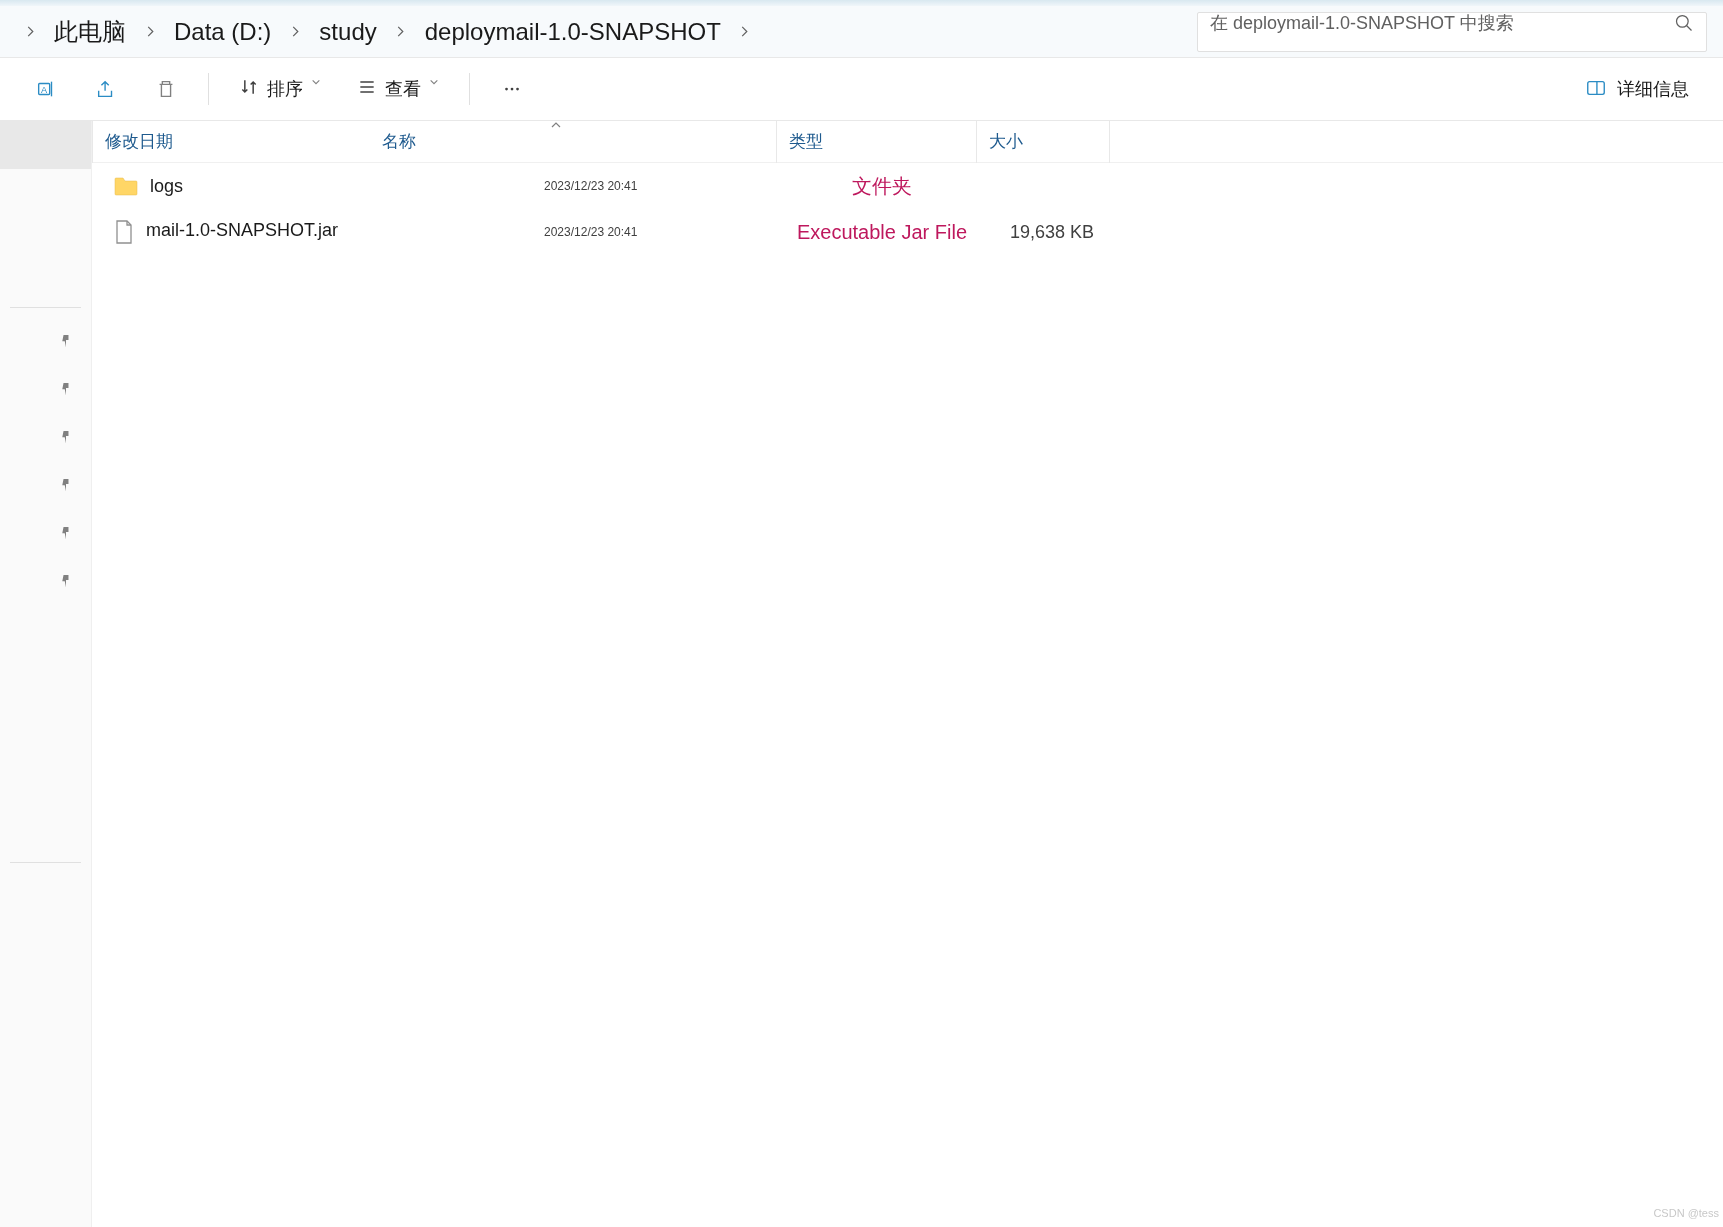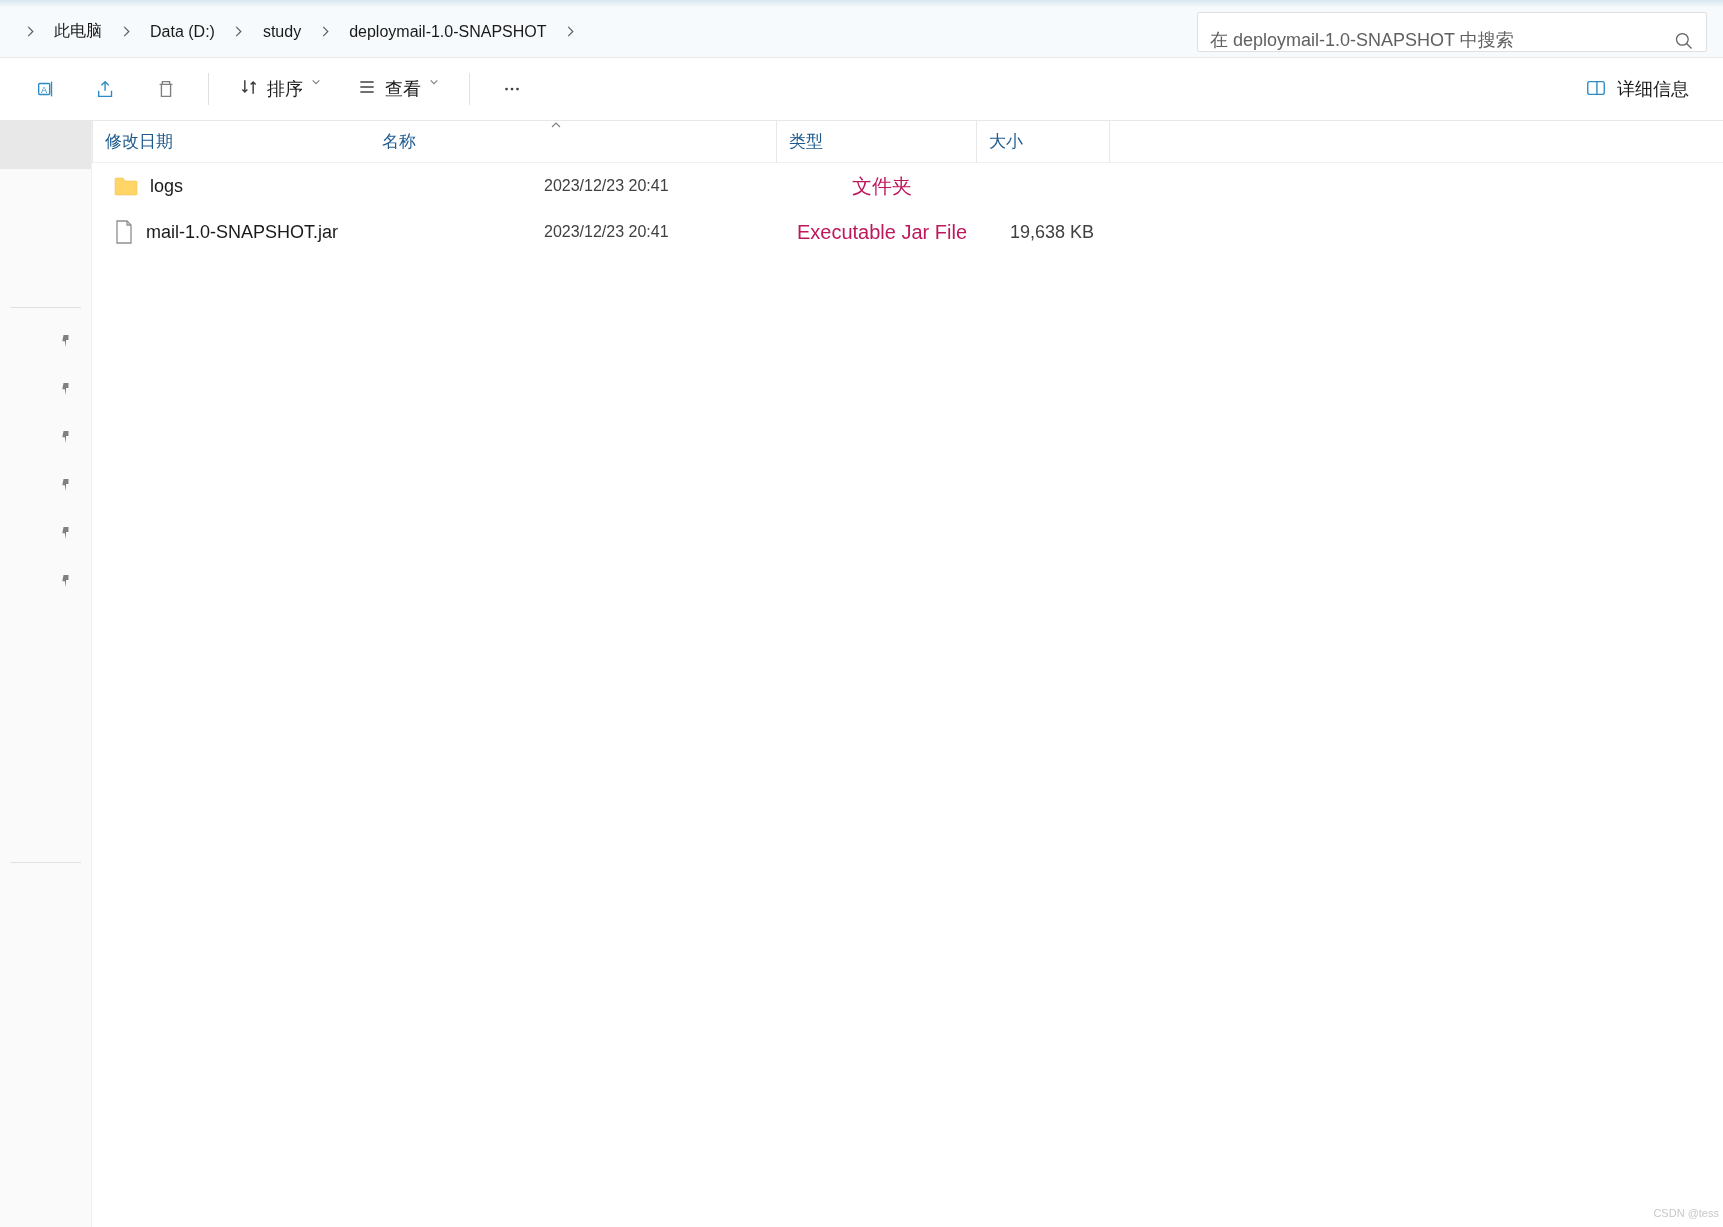--- a/index.html
+++ b/index.html
@@ -49,32 +49,32 @@
     }
     
     .chevron svg {
       width: 11px;
       height: 11px;
     }
     
     .crumb {
       padding: 4px 10px;
       color: #1a1a1a;
-      font-size: 16px;
+      font-size: 24px;
       cursor: pointer;
     }
     
     .search-box {
       width: 510px;
       height: 40px;
       background: #ffffff;
       border: 1px solid #e0e0e0;
       border-radius: 2px;
       display: flex;
-      align-items: flex-end;
+      align-items: flex-start;
       padding: 0 12px;
       margin-right: 6px;
     }
     
     .search-input {
       flex: 1;
       border: none;
       outline: none;
       font-size: 18px;
       color: #333;
@@ -270,28 +270,27 @@
       display: flex;
       height: 46px;
       align-items: center;
       cursor: pointer;
     }
     
     .file-name-cell {
       width: 440px;
       padding-left: 22px;
       display: flex;
-      align-items: center;
       gap: 12px;
     }
     
     .file-date-cell {
       width: 244px;
       padding-left: 12px;
-      font-size: 16px;
+      font-size: 12px;
       color: #404040;
     }
     
     .file-type-cell {
       width: 200px;
       padding-left: 12px;
       font-size: 20px;
       color: #be185d;
       text-align: center;
     }

